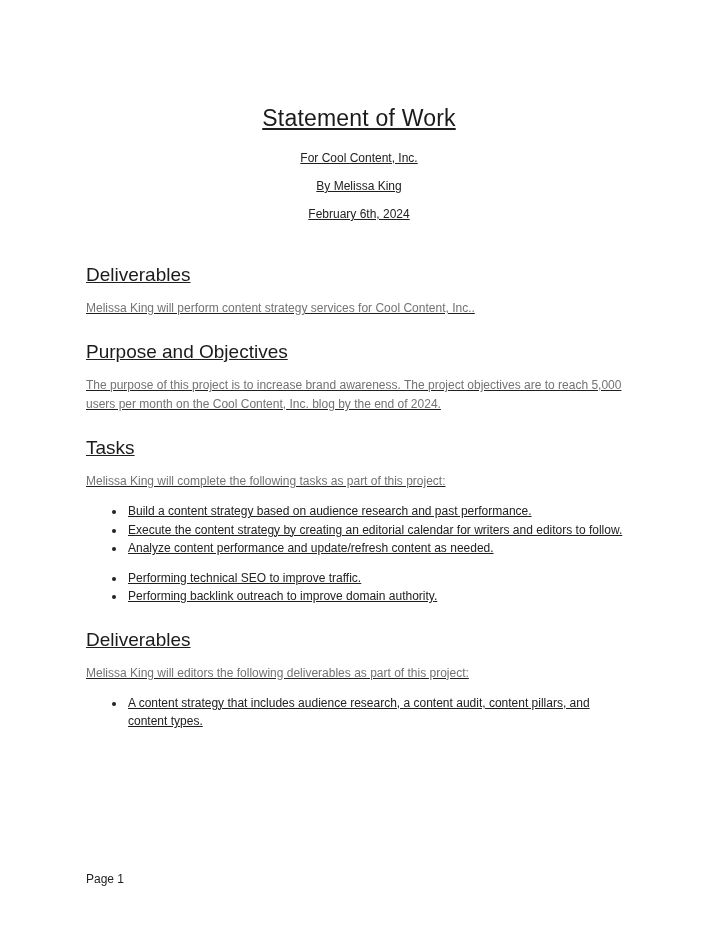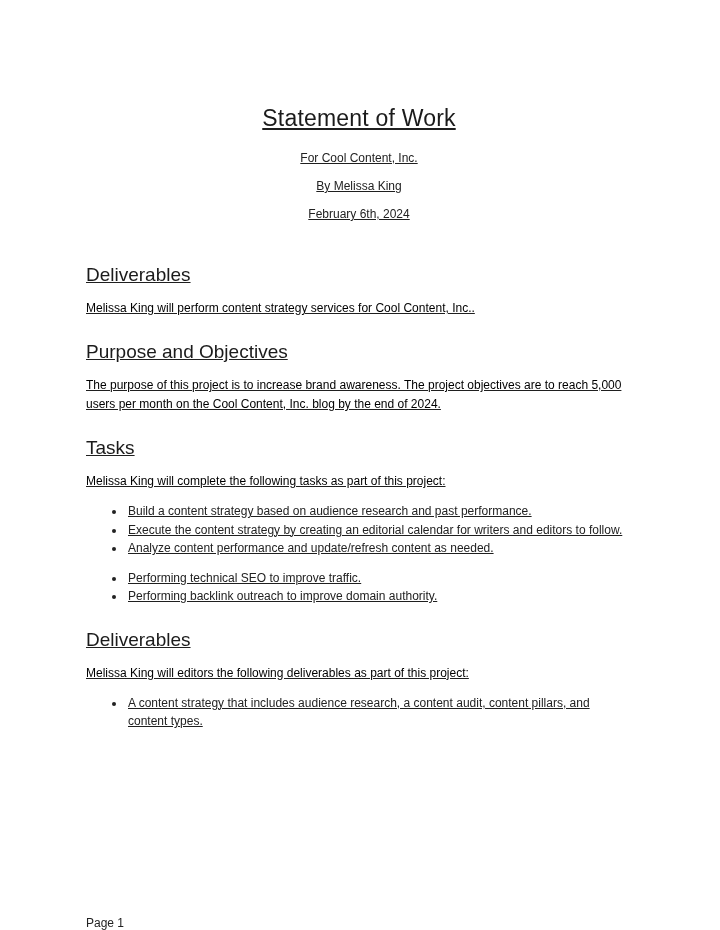--- a/index.html
+++ b/index.html
@@ -44,37 +44,37 @@
     margin: 22px 0 0 0;
     color: #1b1b1b;
   }
   h2.section-heading.first {
     margin-top: 41px;
   }
   p.body-text {
     font-size: 12px;
     line-height: 19px;
     margin: 12px 0 0 0;
-    color: #000000;
+    color: #737373;
   }
   ul.bullet-list {
     margin: 11px 0 0 0;
     padding: 0 0 0 40px;
     list-style: disc outside;
   }
   ul.bullet-list li {
     font-size: 12px;
     line-height: 18.5px;
     color: #222222;
     padding-left: 2px;
   }
   .footer-page-number {
     position: absolute;
     left: 86px;
-    top: 915px;
+    top: 871px;
     font-size: 12px;
     line-height: 16px;
     color: #222222;
   }
 </style>
 </head>
 <body>
 
 <div class="page">
   <div class="content">

